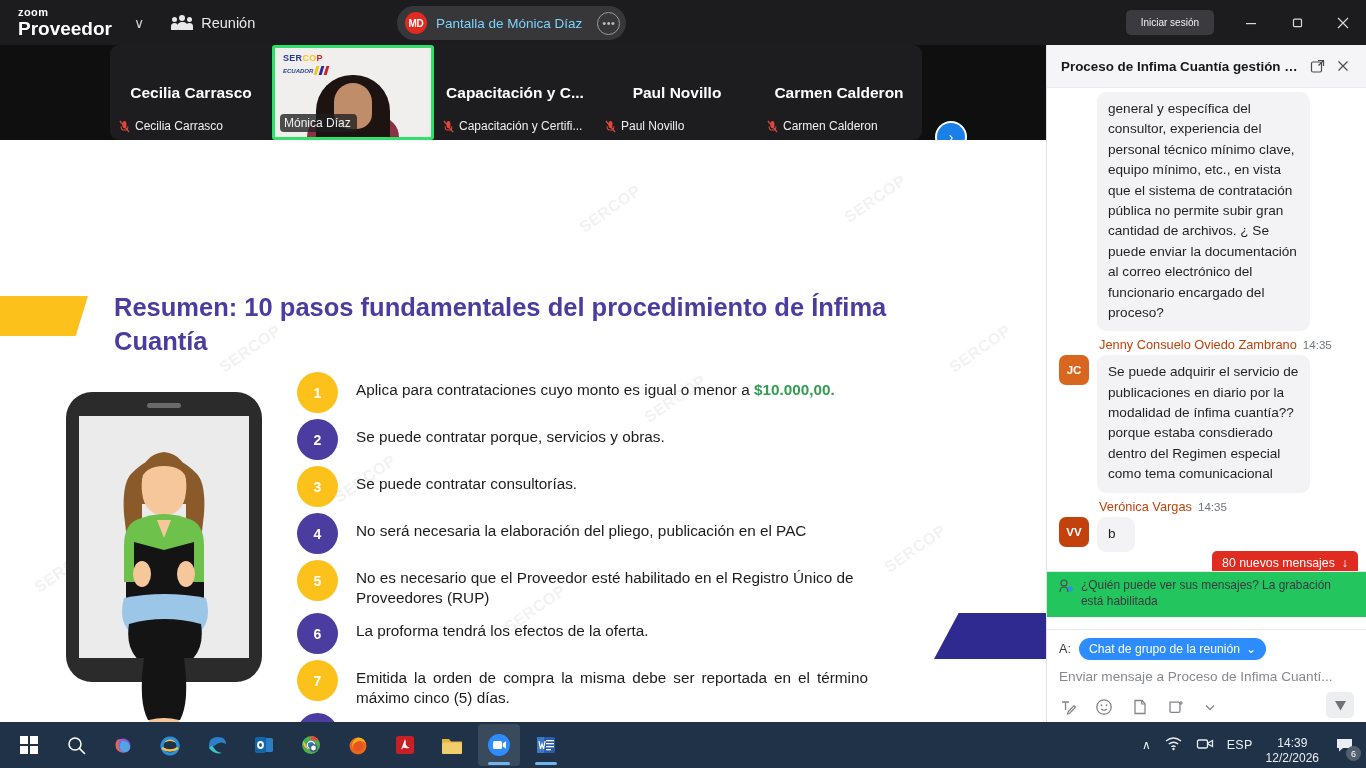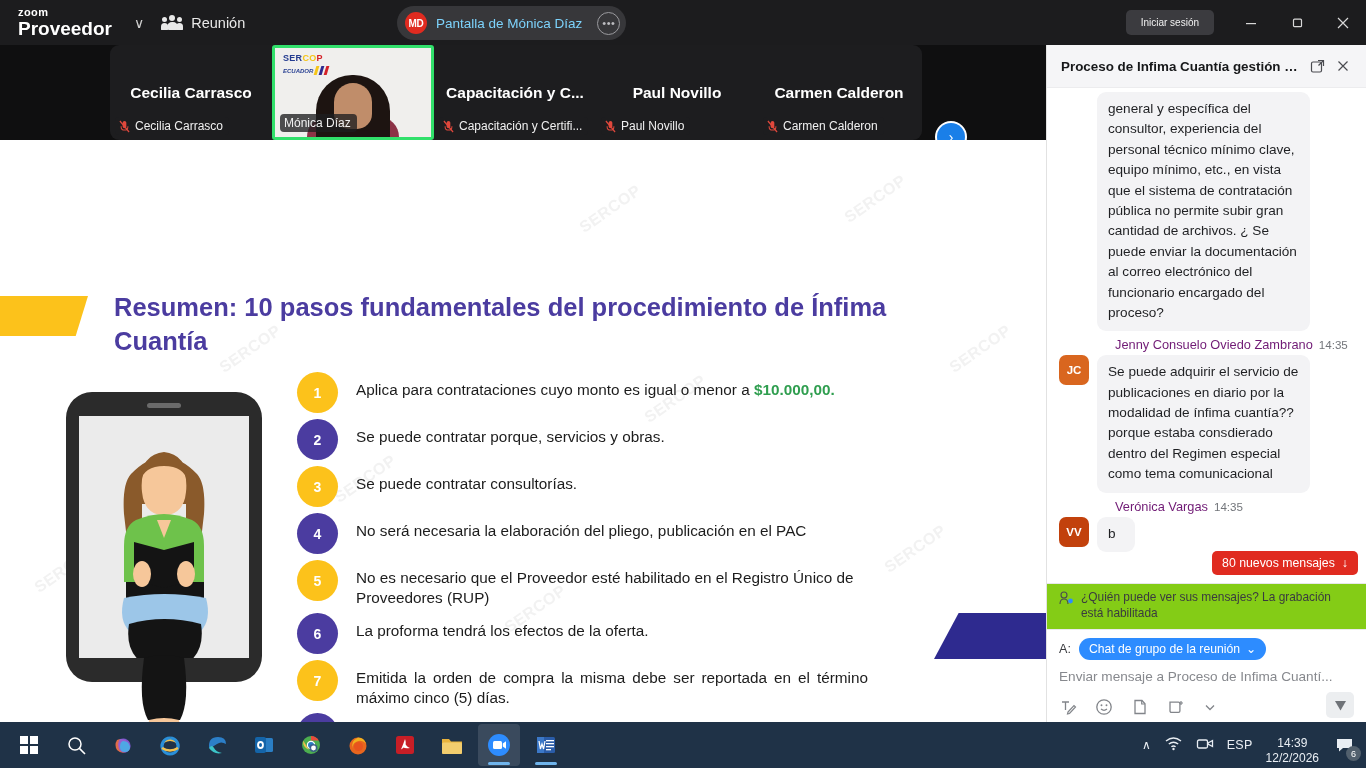--- a/index.html
+++ b/index.html
@@ -13,21 +13,21 @@
 
   
   .titlebar {
     position: absolute; left: 0; top: 0; width: 1366px; height: 45px;
     background: #1c1c1e; display: flex; align-items: center;
   }
   .zoom-logo { margin-left: 18px; line-height: 1.0; color: #fff; }
   .zoom-logo .zl1 { font-size: 11px; letter-spacing: .4px; display: block; font-weight: 600; }
   .zoom-logo .zl2 { font-size: 19px; font-weight: 700; display: block; margin-top: 1px; }
   .tb-chev { margin-left: 22px; color: #cfcfcf; font-size: 14px; }
-  .tb-meeting { display: flex; align-items: center; gap: 9px; margin-left: 18px; color: #e8e8e8; font-size: 14.5px; }
+  .tb-meeting { display: flex; align-items: center; gap: 9px; margin-left: 28px; color: #e8e8e8; font-size: 14.5px; }
   .ppl-icon { width: 20px; height: 16px; position: relative; display:inline-block; }
   .ppl-icon i { position: absolute; background: #e8e8e8; border-radius: 50%; }
   .ppl-icon i:nth-child(1){ width:6px;height:6px; left:7px; top:0; }
   .ppl-icon i:nth-child(2){ width:5px;height:5px; left:0px; top:2px; }
   .ppl-icon i:nth-child(3){ width:5px;height:5px; right:0px; top:2px; }
   .ppl-icon i:nth-child(4){ width:11px;height:8px; left:4.5px; top:7px; border-radius:5px 5px 2px 2px; }
   .ppl-icon i:nth-child(5){ width:7px;height:7px; left:-1px; top:8px; border-radius:4px 4px 1px 1px; }
   .ppl-icon i:nth-child(6){ width:7px;height:7px; right:-1px; top:8px; border-radius:4px 4px 1px 1px; }
 
   .share-pill {
@@ -161,40 +161,40 @@
     height: 43px; background: #f5f5f7; display: flex; align-items: center;
     padding: 0 10px 0 14px; border-bottom: 1px solid #ececee; flex: 0 0 auto;
   }
   .chat-head .t { flex: 1; font-size: 13.4px; font-weight: 700; color: #17181a;
         white-space: nowrap; overflow: hidden; text-overflow: ellipsis; }
   .chat-head .ic { width: 26px; height: 26px; display: flex; align-items: center; justify-content: center; color: #4a4b50; }
 
   .chat-body { flex: 1; position: relative; overflow: hidden; padding: 4px 0 0 12px; }
   .msgblock { margin-bottom: 2px; }
   .msg-meta { display: flex; align-items: baseline; gap: 6px; margin: 6px 0 3px 40px; }
-  .msg-name { color: #701a75; font-size: 12.8px; margin-left: 16px; }
+  .msg-name { color: #c2410c; font-size: 12.8px; }
   .msg-time { color: #72757a; font-size: 11.6px; }
   .msg-row { display: flex; align-items: flex-start; gap: 8px; }
   .avatar {
     flex: 0 0 auto; width: 30px; height: 30px; border-radius: 7px; color: #fff;
     font-size: 11.5px; font-weight: 700; display: flex; align-items: center; justify-content: center;
   }
   .bubble {
     background: #f3f3f5; border-radius: 9px; padding: 7px 11px 8px 11px;
     color: #1f2023; font-size: 13.6px; line-height: 1.5; max-width: 213px; word-wrap: break-word;
   }
   .bubble.cont { margin-left: 38px; border-radius: 9px; }
   .bubble.tiny { min-width: 38px; }
 
   .newmsgs {
     position: absolute; right: 8px; bottom: 54px; background: #e02b20; color: #fff;
     font-size: 12.3px; border-radius: 5px; padding: 5px 10px; display: flex; align-items: center; gap: 7px;
   }
   .privacy {
-    position: absolute; left: 0; right: 0; bottom: 0; background: #84cc16;
+    position: absolute; left: 0; right: 0; bottom: 12px; background: #22c55e;
     display: flex; align-items: flex-start; gap: 7px; padding: 6px 10px 7px 12px;
     border-top: 1px solid #e7e7e9;
   }
   .privacy .p-ic { flex: 0 0 auto; margin-top: 1px; }
   .privacy .p-tx { font-size: 11.9px; color: #3a3b3f; line-height: 1.33; }
 
   .chat-foot { flex: 0 0 auto; border-top: 1px solid #eaeaec; padding: 8px 12px 6px 12px; }
   .to-row { display: flex; align-items: center; gap: 8px; }
   .to-lbl { font-size: 12.6px; color: #3a3b3f; }
   .to-pill { background: #2d8cff; color: #fff; font-size: 12.2px; border-radius: 13px;

